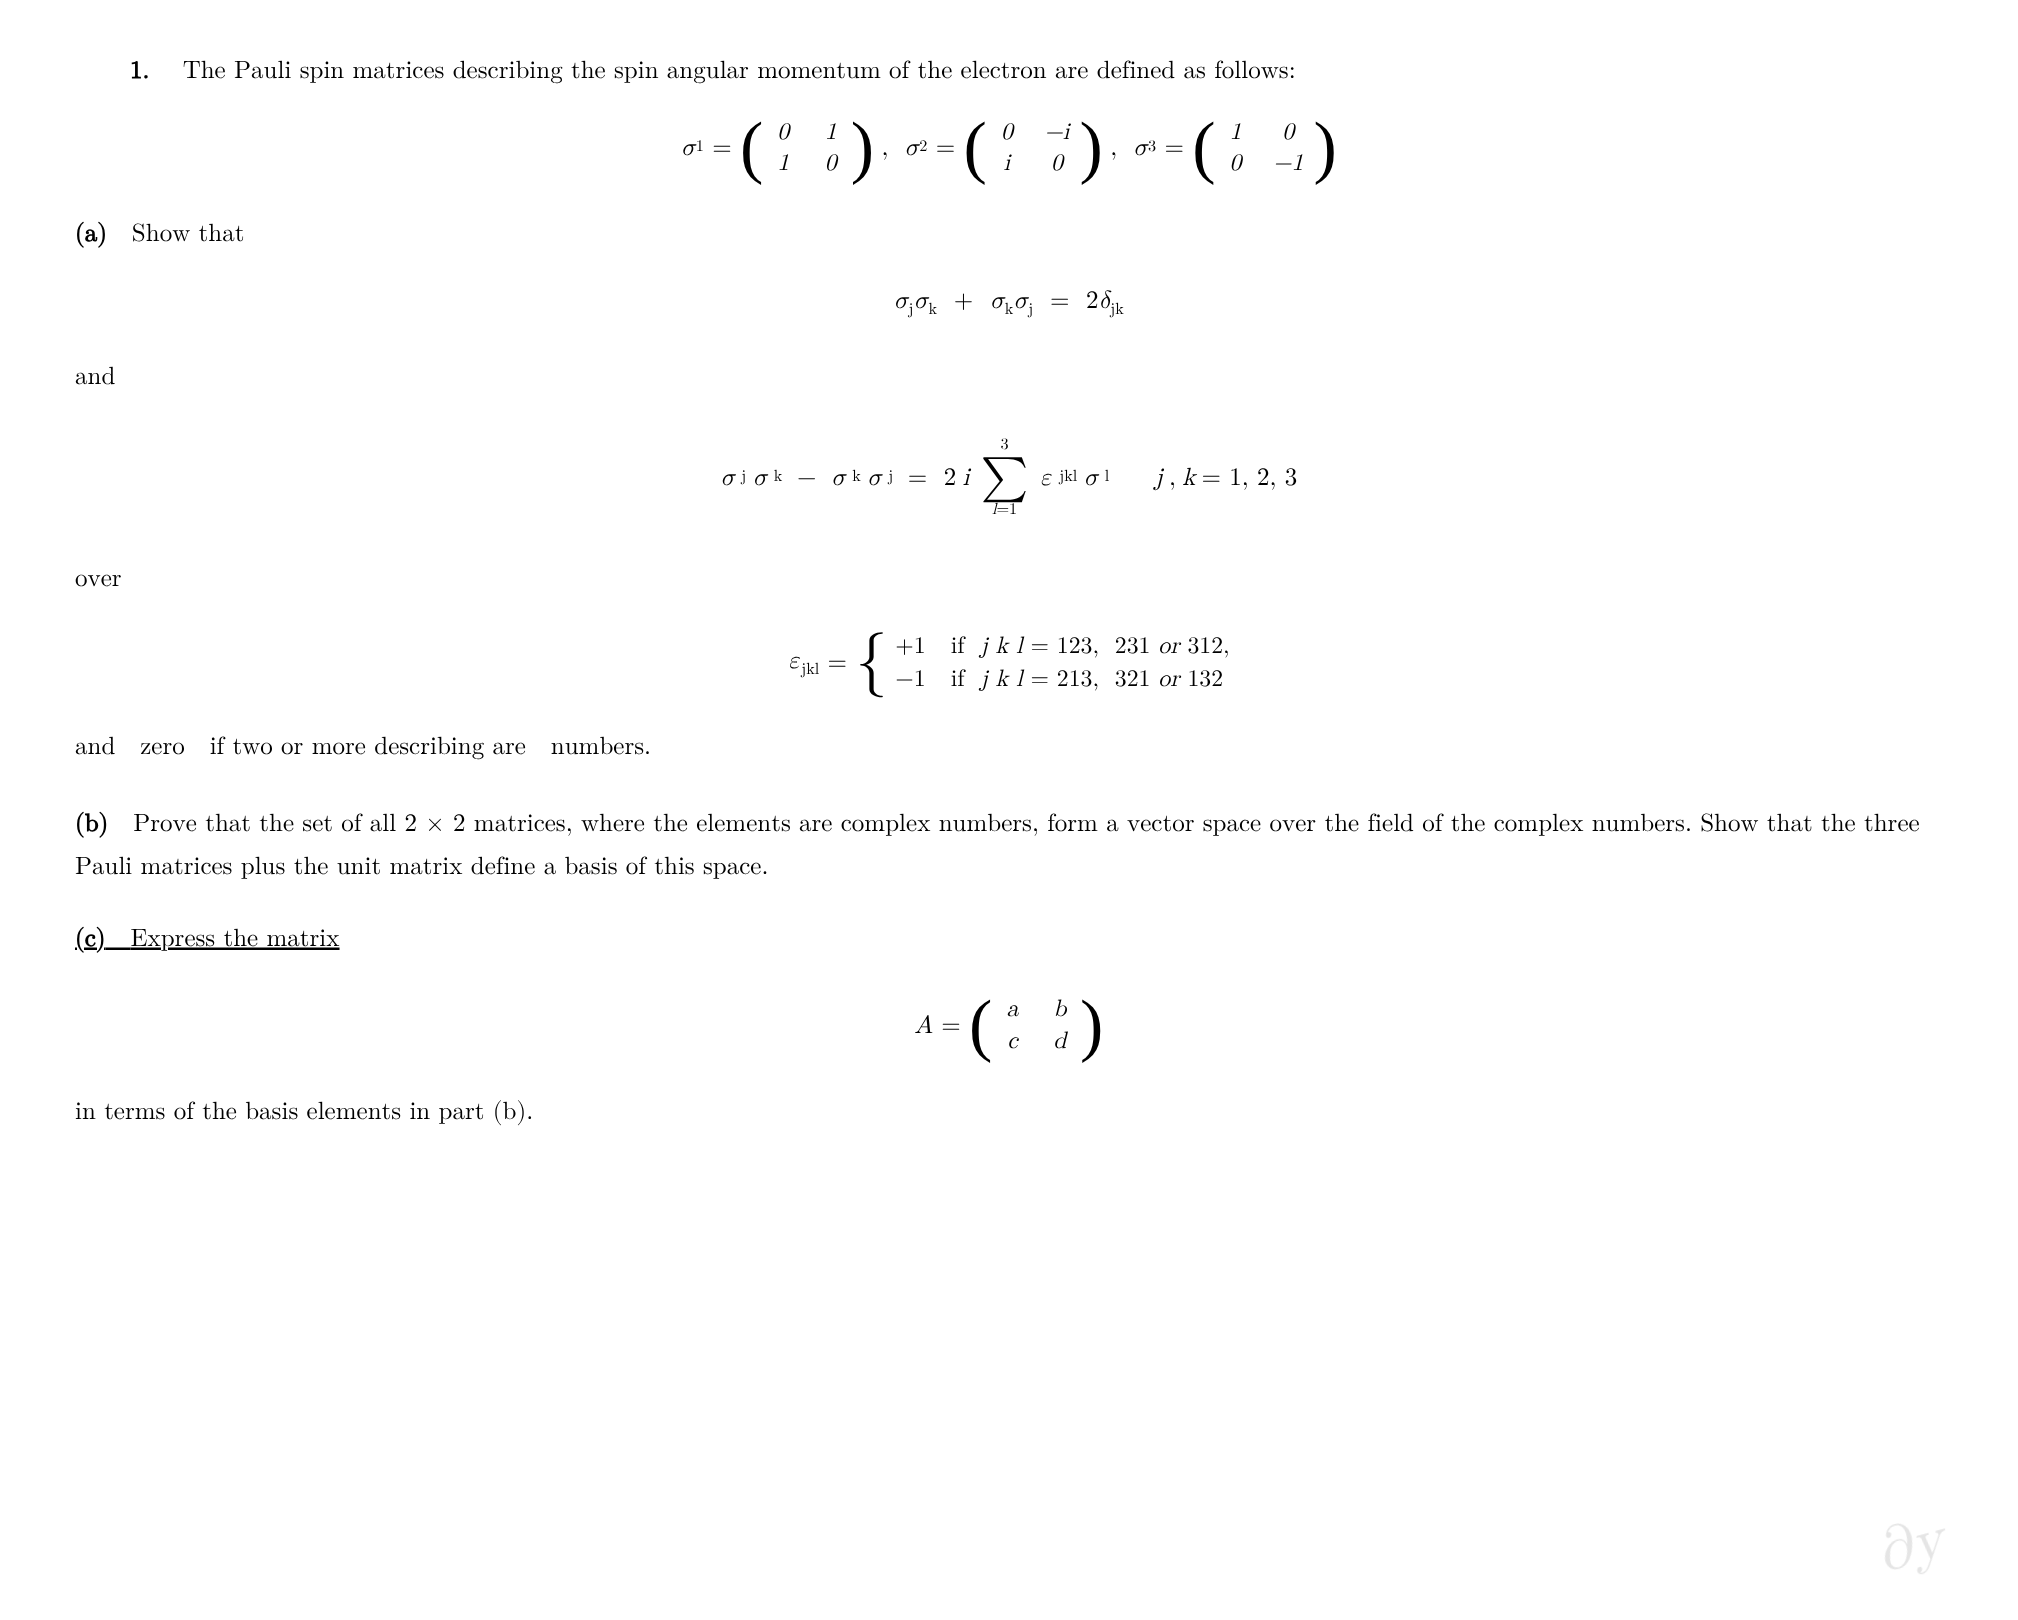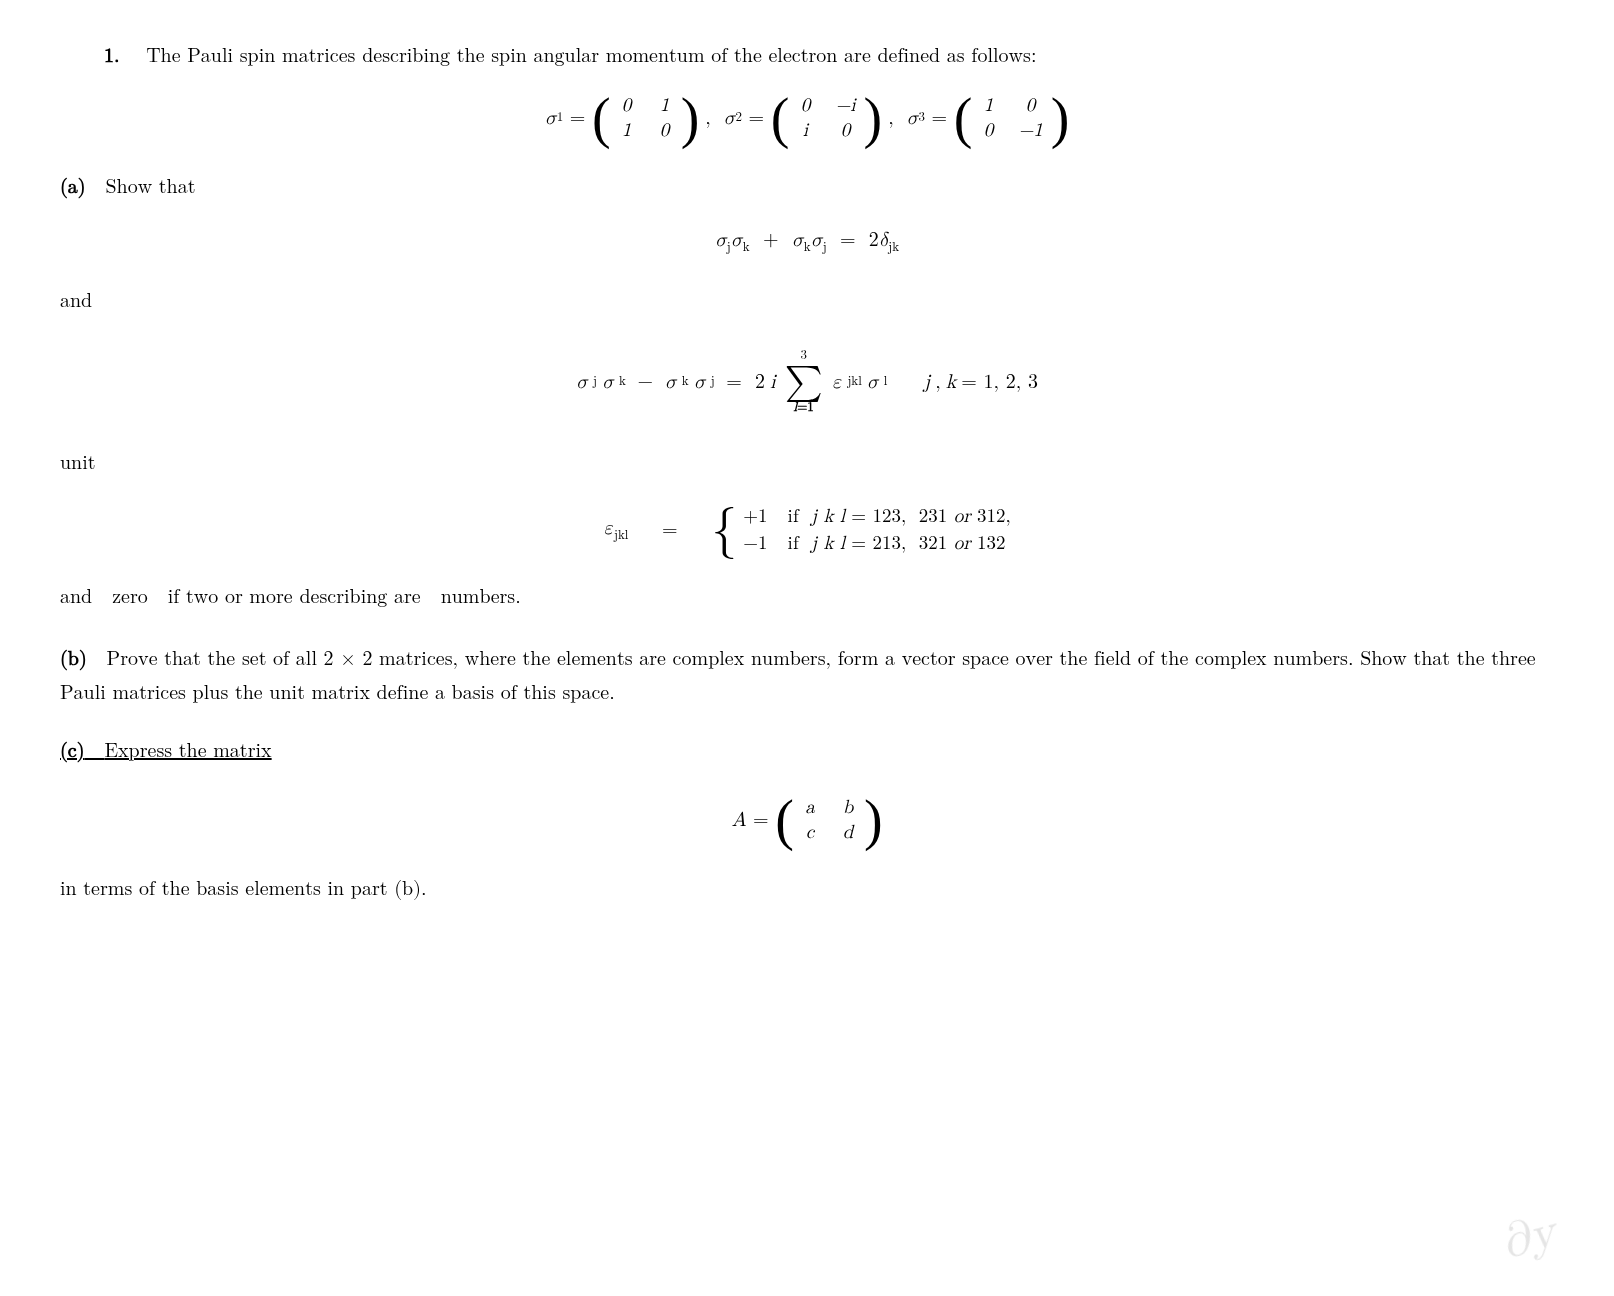--- a/index.html
+++ b/index.html
@@ -85,21 +85,21 @@
     .sum-wrap {
       display: inline-flex;
       flex-direction: column;
       align-items: center;
       vertical-align: middle;
       font-style: normal;
       margin: 0 4px;
     }
     .sum-top { font-size: 0.65em; }
     .sum-symbol { font-size: 1.8em; line-height: 1; }
-    .sum-bottom { font-size: 0.65em; font-weight: bold; }
+    .sum-bottom { font-size: 0.65em; }
 
     
     .cases-wrap {
       display: inline-flex;
       align-items: center;
       vertical-align: middle;
     }
     .cases-brace {
       font-size: 2.6em;
       font-weight: 100;
@@ -222,23 +222,23 @@
       <span class="sum-top">3</span>
       <span class="sum-symbol">∑</span>
       <span class="sum-bottom"><span class="mi">l</span>=1</span>
     </span>
     <span class="mi">ε</span><sub>jkl</sub><span class="mi">σ</span><sub>l</sub>
     &nbsp;&nbsp;&nbsp;&nbsp;
     <span class="mi">j</span>, <span class="mi">k</span> = 1, 2, 3
   </span>
 </div>
 
-<p class="text-block">unit</p>
-
-<div class="math-display" style="margin-top: 18px; margin-bottom: 22px; gap: 27px;">
+<p class="text-block">over</p>
+
+<div class="math-display" style="margin-top: 18px; margin-bottom: 22px;">
   <span>
     <span class="mi">ε</span><sub>jkl</sub>
   </span>
   &nbsp;=&nbsp;
   <span class="cases-wrap">
     <span class="cases-brace">{</span>
     <span class="cases-rows">
       <span class="cases-row">
         <span>+1</span>
         <span>

